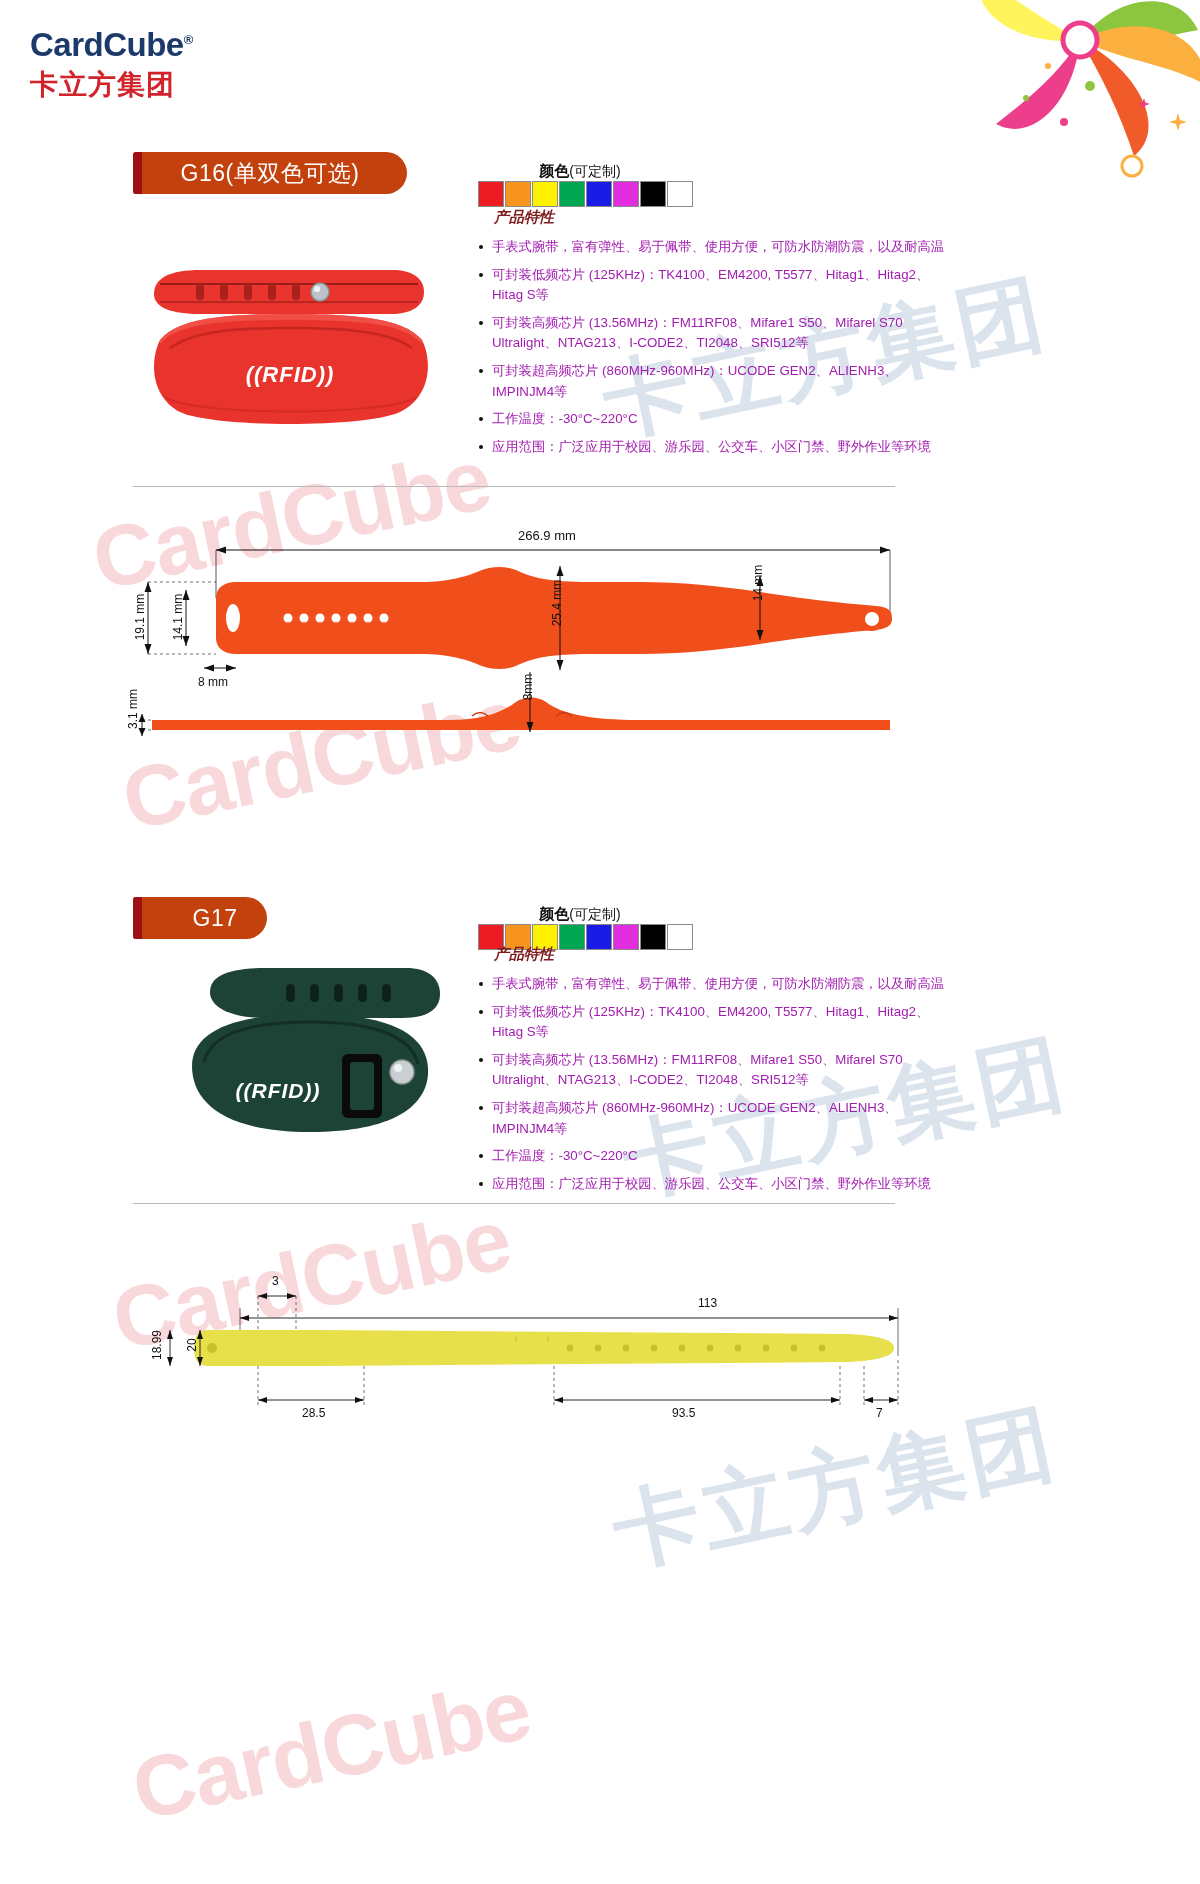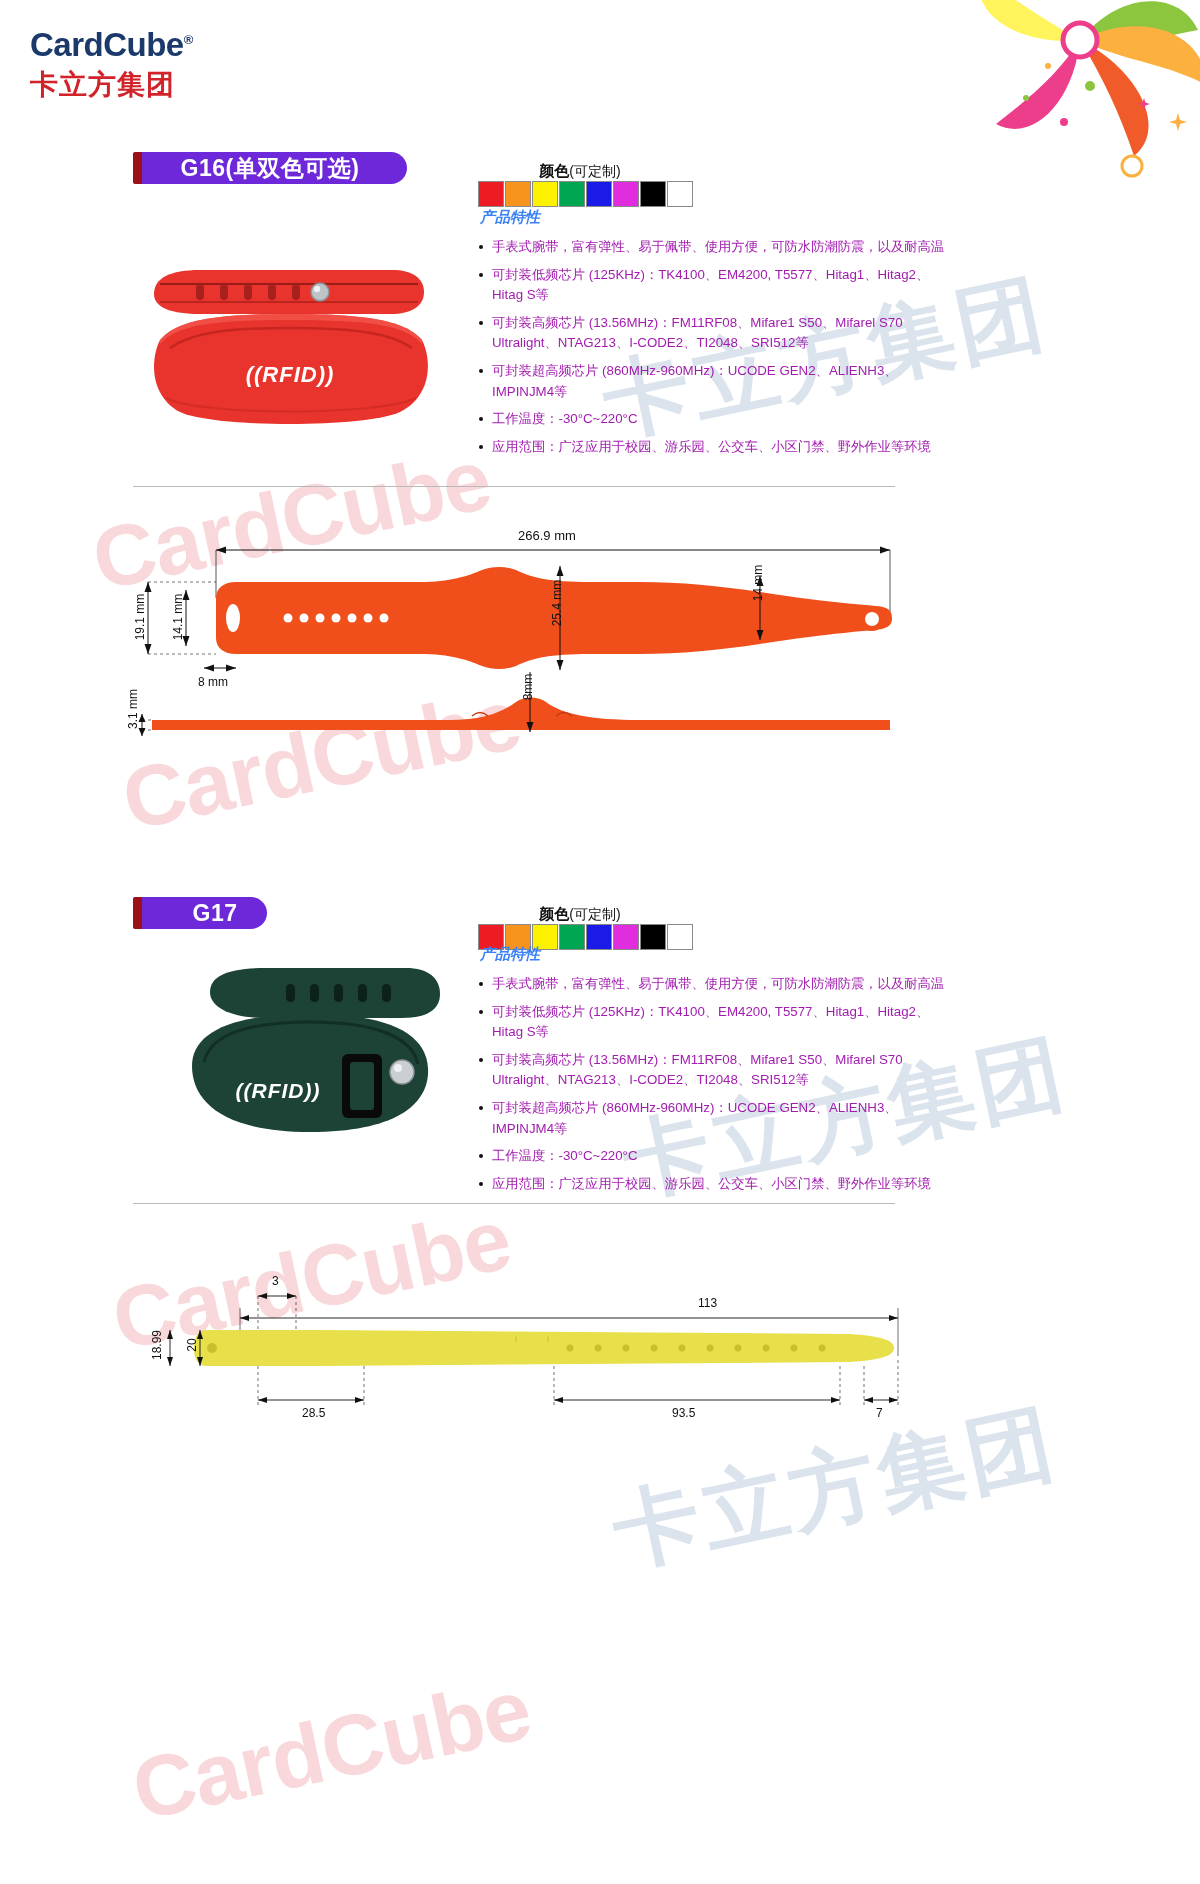--- a/index.html
+++ b/index.html
@@ -64,29 +64,29 @@
     font-size: 28px;
     font-weight: bold;
     color: #d2232a;
     letter-spacing: 1px;
     margin-top: 2px;
   }
 
   
   .banner {
     position: absolute;
-    height: 32px;
-    background: #6d28d9;
+    height: 42px;
+    background: #c2410c;
     color: #fff;
     display: flex;
     align-items: center;
     justify-content: center;
     border-radius: 3px 21px 21px 3px;
     font-size: 23px;
-    font-weight: bold;
+    font-weight: normal;
     letter-spacing: .5px;
   }
   .banner::before {
     content: "";
     position: absolute;
     left: 0; top: 0; bottom: 0;
     width: 9px;
     background: #9d1016;
     border-radius: 3px 0 0 3px;
   }
@@ -100,25 +100,25 @@
     margin-right: 12px;
     white-space: nowrap;
   }
   .color-label .small { font-weight: normal; font-size: 14px; }
   .swatches { display: flex; }
   .sw { width: 26px; height: 26px; border: 1px solid #8a8a8a; margin-right: 1px; }
 
   
   .features { position: absolute; width: 470px; }
   .features h4 {
-    margin: 0 0 10px 2px;
+    margin: 0 0 10px 16px;
     font-size: 15px;
     font-style: italic;
     font-weight: bold;
-    color: #3b82f6;
+    color: #7f1d1d;
   }
   .features ul { margin: 0; padding: 0; list-style: none; }
   .features li {
     position: relative;
     padding-left: 14px;
     font-size: 13.3px;
     line-height: 1.55;
     color: #a21caf;
     margin-bottom: 7px;
   }

